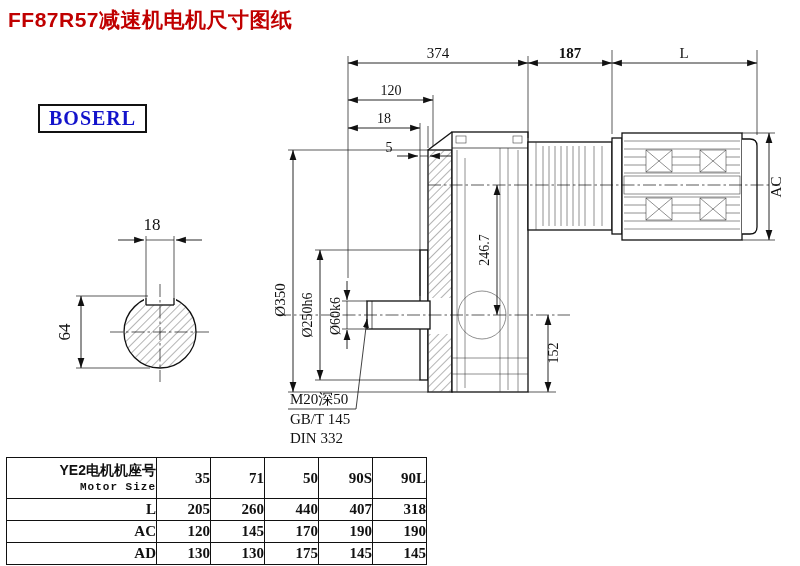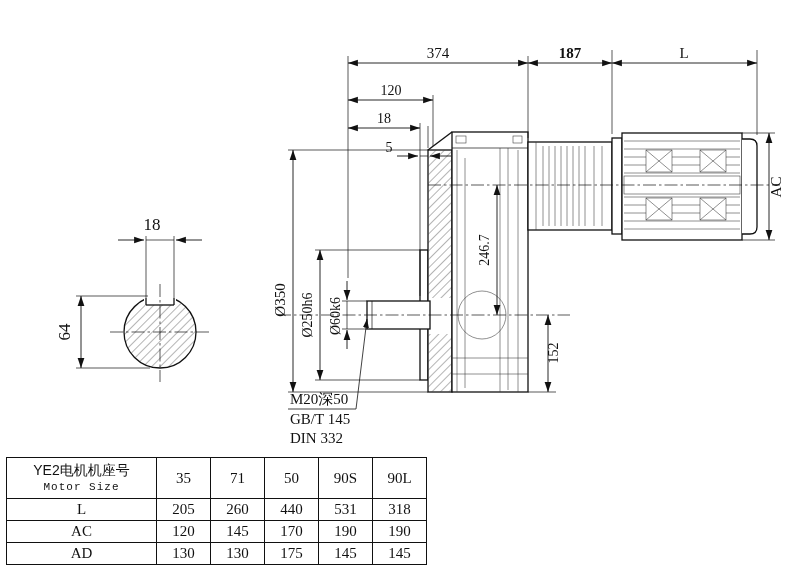--- a/index.html
+++ b/index.html
@@ -22,22 +22,22 @@
   .dime{stroke:#111;stroke-width:0.9;fill:none;marker-end:url(#arr);}
   .ldr{stroke:#111;stroke-width:0.8;fill:none;marker-end:url(#arr);}
   text{font-family:"Liberation Serif","DejaVu Serif",serif;fill:#111;}
   .t  {font-size:15px;text-anchor:middle;}
   .tb {font-size:15px;text-anchor:middle;font-weight:bold;}
   .ts {font-size:14px;text-anchor:middle;}
   .tl {font-size:17px;text-anchor:middle;}
   .tn {font-size:15px;text-anchor:start;}
   
   .dims{position:absolute;left:6px;top:457px;border-collapse:collapse;table-layout:fixed;}
-  .dims td,.dims th{border:1px solid #111;text-align:center;vertical-align:middle;
-        font-family:"Liberation Serif","DejaVu Serif",serif;font-size:15px;font-weight:normal;
+  .dims td,.dims th{border:1px solid #111;text-align:right;vertical-align:middle;
+        font-family:"Liberation Serif","DejaVu Serif",serif;font-size:15px;font-weight:bold;
         color:#111;padding:0;}
   .dims .w0{width:150px;} .dims .w1{width:54px;}
   .dims tr.hdr td,.dims tr.hdr th{height:40px;}
   .dims tr.row td{height:21px;}
   .hcn{font-family:"Liberation Sans",sans-serif;font-size:14px;line-height:18px;}
   .hen{font-family:"Liberation Mono","DejaVu Sans Mono",monospace;font-size:11px;line-height:16px;letter-spacing:1px;}
 </style>
 </head>
 <body>
 
@@ -202,20 +202,22 @@
     <text transform="translate(285 300) rotate(-90)" class="t">Ø350</text>
     <text transform="translate(312 315) rotate(-90)" class="ts">Ø250h6</text>
     <text transform="translate(340 316) rotate(-90)" class="ts">Ø60k6</text>
     <text x="152" y="230" class="tl">18</text>
     <text transform="translate(70 332) rotate(-90)" class="tl">64</text>
     <text x="290" y="404" class="tn">M20深50</text>
     <text x="290" y="424" class="tn">GB/T 145</text>
     <text x="290" y="443" class="tn">DIN 332</text>
   </svg>
 
+  <div class="title">FF87R57减速机电机尺寸图纸</div>
+  <div class="logo">BOSERL</div>
 
   <table class="dims">
     <colgroup>
       <col class="w0">
         <col class="w1">
         <col class="w1">
         <col class="w1">
         <col class="w1">
         <col class="w1">
     </colgroup>
@@ -229,21 +231,21 @@
         <th>71</th>
         <th>50</th>
         <th>90S</th>
         <th>90L</th>
       </tr>
       <tr class="row">
         <td>L</td>
         <td>205</td>
         <td>260</td>
         <td>440</td>
-        <td>531</td>
+        <td>407</td>
         <td>318</td>
       </tr>
       <tr class="row">
         <td>AC</td>
         <td>120</td>
         <td>145</td>
         <td>170</td>
         <td>190</td>
         <td>190</td>
       </tr>

